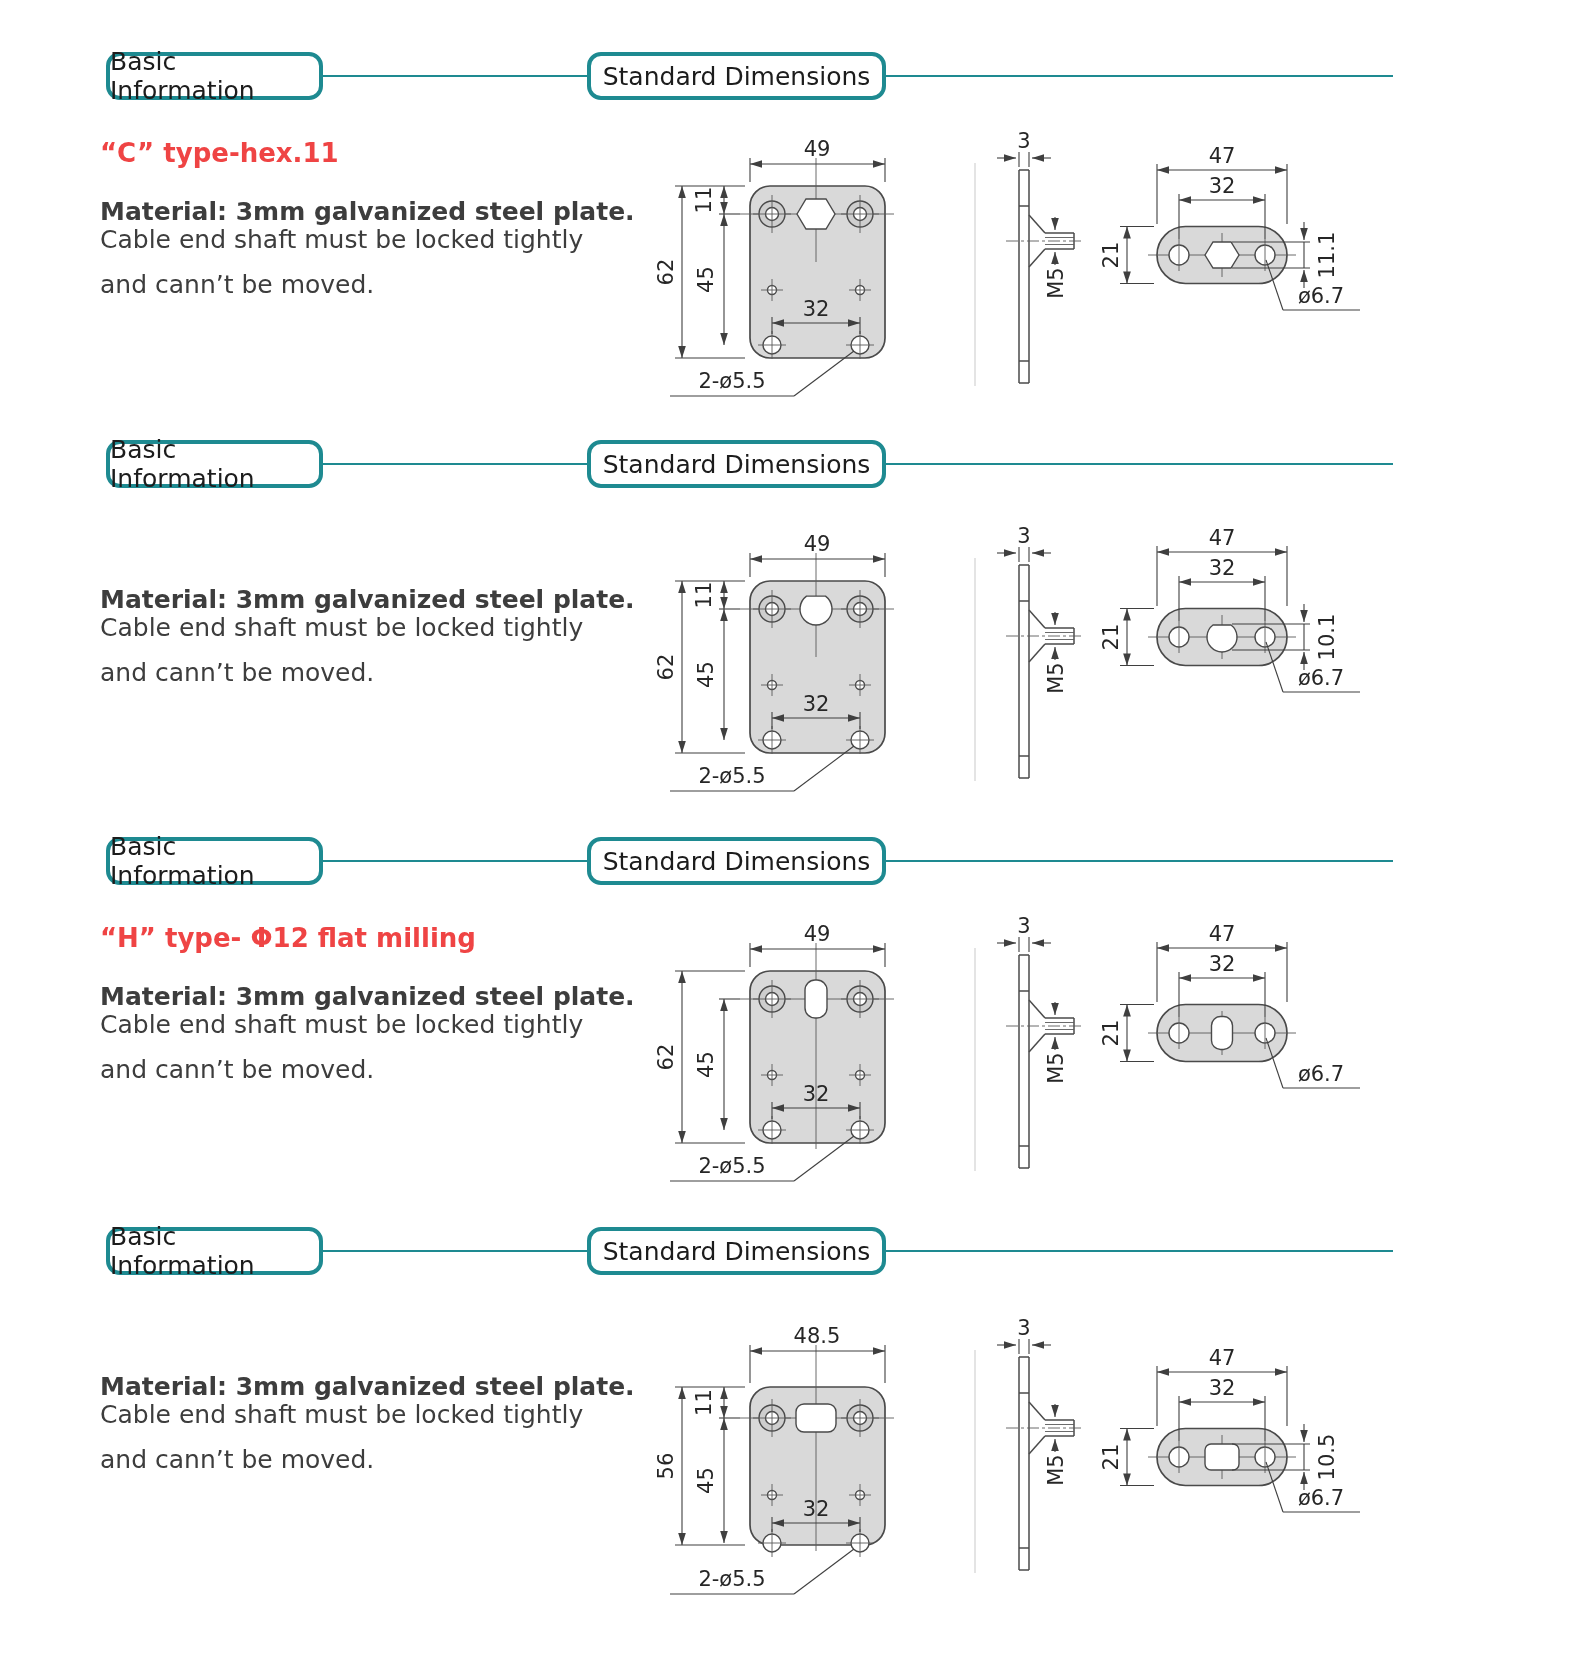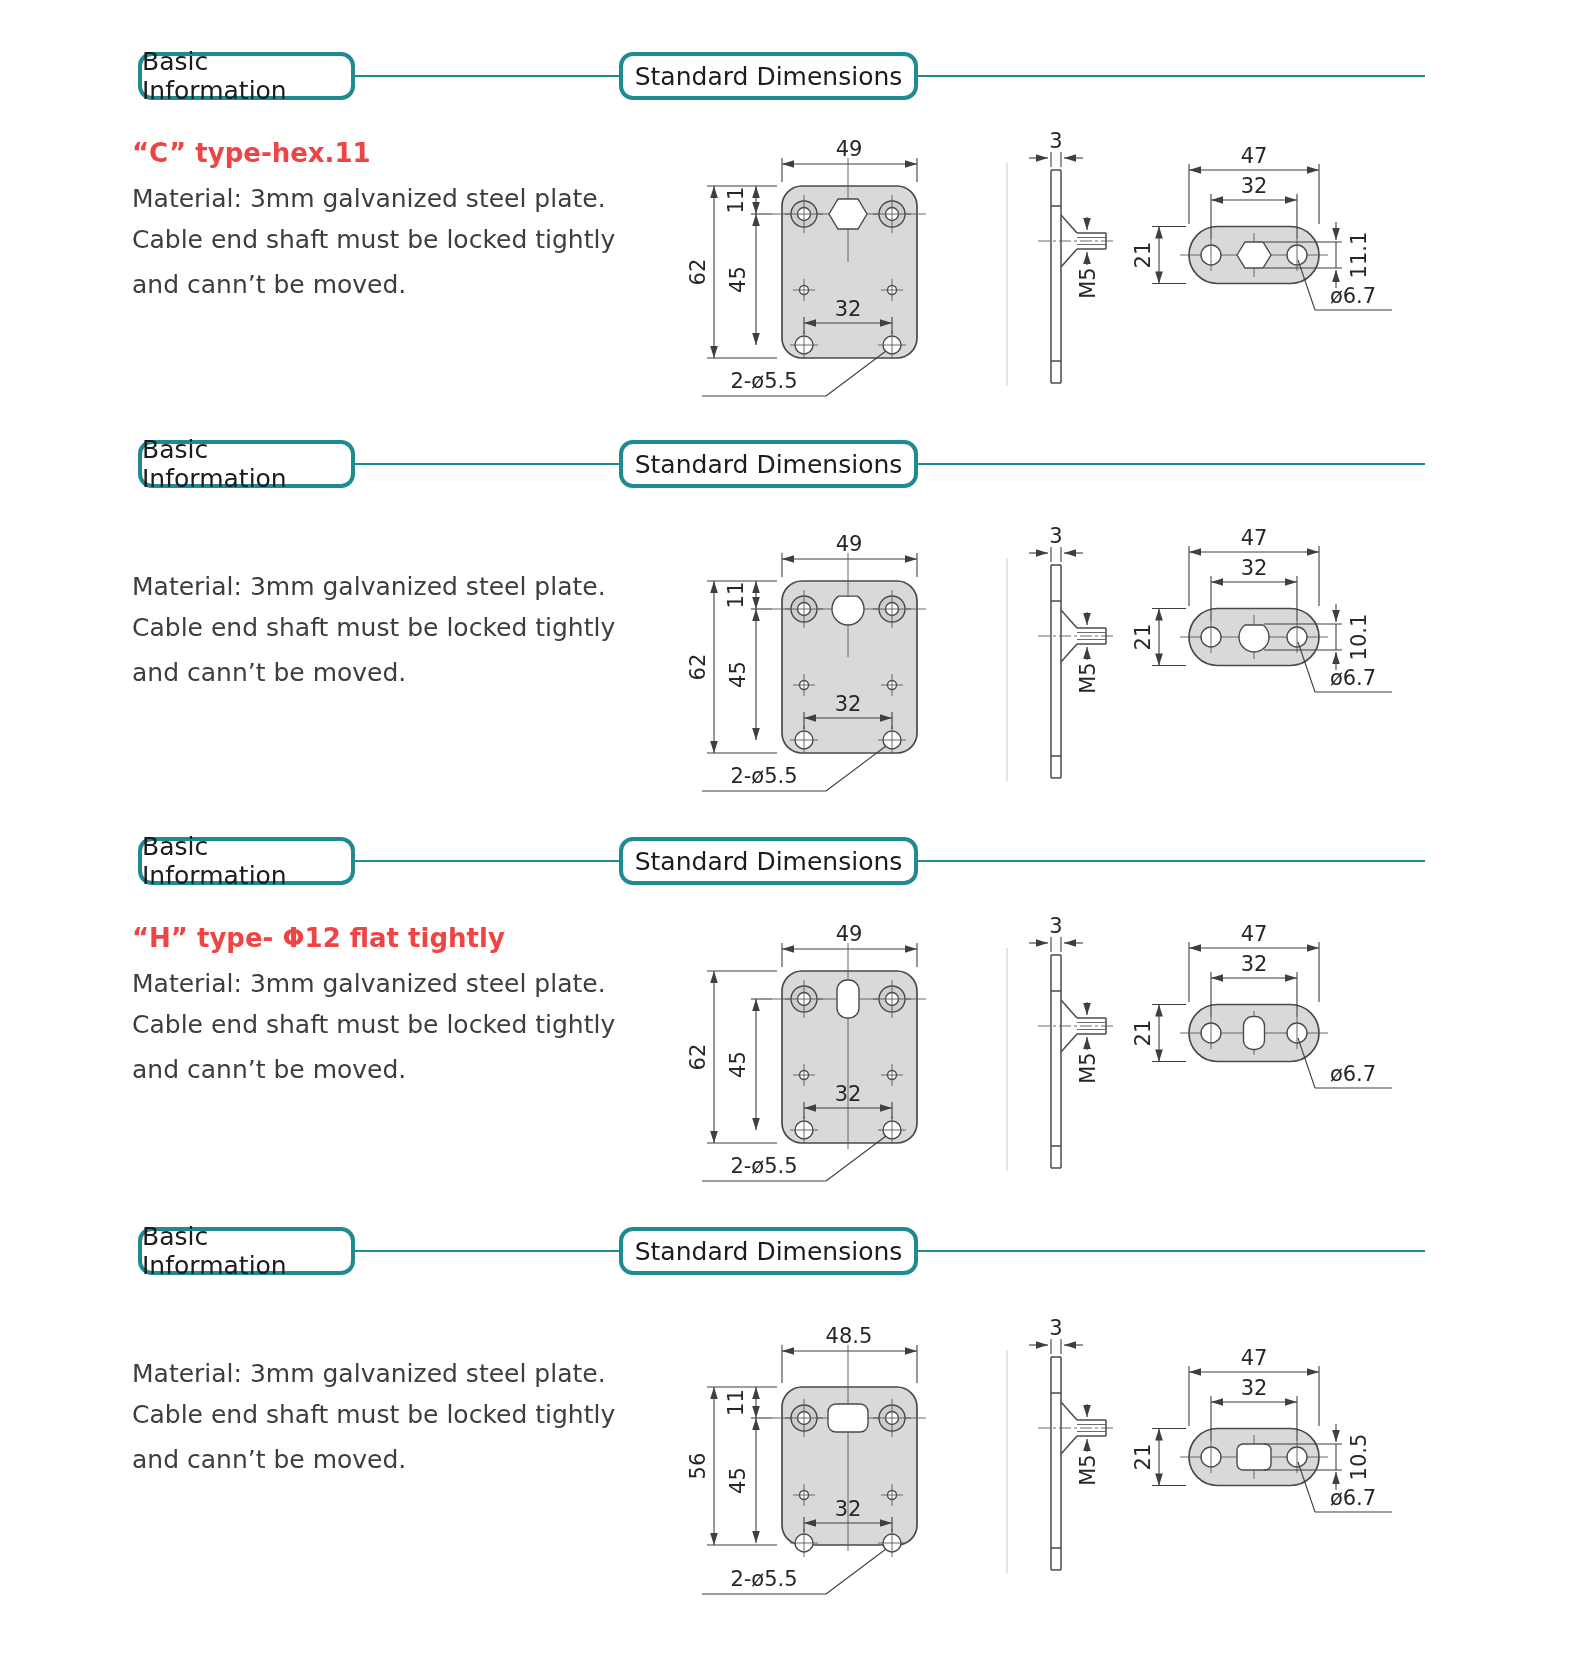--- a/index.html
+++ b/index.html
@@ -1,30 +1,30 @@
 <!DOCTYPE html>
 <html><head>
 <meta charset="utf-8">
 <style>
   :root { --teal:#1e8a91; }
   * { box-sizing:border-box; }
   body { margin:0; background:#ffffff; font-family:"DejaVu Sans", sans-serif; }
-  .page { position:relative; width:1506px; height:1668px; background:#fff; overflow:hidden;margin-left:32px; }
+  .page { position:relative; width:1506px; height:1668px; background:#fff; overflow:hidden; }
   .section { position:absolute; left:0; width:1587px; height:395px; }
   .tag { position:absolute; top:0; height:48px; border:4px solid var(--teal); border-radius:14px;
          background:#fff; display:flex; align-items:center; justify-content:center;
          font-size:25px; color:#1c1c1c; z-index:2; }
   .tag-left  { left:106px; width:217px; }
   .tag-right { left:587px; width:299px;text-align:right; }
   .connector { position:absolute; top:23px; height:2px; background:var(--teal); z-index:1; }
   .c1 { left:320px; width:270px; }
   .c2 { left:883px; width:510px; }
   .title { position:absolute; left:100px; top:86px; margin:0; font-size:26px; font-weight:700; color:#ef4444; }
   .bl { position:absolute; left:100px; margin:0; font-size:25px; color:#3d3d3d; }
-  .b1 { top:132px; } .b2 { top:173px; } .b3 { top:218px; }
+  .b1 { top:145px;font-weight:bold; } .b2 { top:173px; } .b3 { top:218px; }
   .drawing { position:absolute; left:582px; width:780px; height:330px; }
   svg text { font-family:"DejaVu Sans", sans-serif; font-size:21px; fill:#262626; }
   svg .ln    { stroke:#4a4a4a; stroke-width:1.5; fill:none; }
   svg .wh    { stroke:#4a4a4a; stroke-width:1.4; fill:#ffffff; }
   svg .gr    { stroke:#4a4a4a; stroke-width:1.4; fill:#cecece; }
   svg .plate { stroke:#4a4a4a; stroke-width:1.7; fill:#d9d9d9; }
   svg .dl    { stroke:#3f3f3f; stroke-width:1.1; fill:none; }
   svg .cl    { stroke:#5a5a5a; stroke-width:0.9; fill:none; }
   svg .cle   { stroke:#5a5a5a; stroke-width:0.9; fill:none; stroke-dasharray:12 3 3 3; }
   svg .faint { stroke:#c9c9c9; stroke-width:1; fill:none; }
@@ -283,21 +283,21 @@
 
   <section class="section" style="top:837px">
     <div class="tag tag-left">
       <span>Basic Information</span>
       </div>
     <div class="connector c1"></div>
     <div class="tag tag-right">
       <span>Standard Dimensions</span>
       </div>
     <div class="connector c2"></div>
-    <h3 class="title">“H” type- Φ12 flat tightly</h3>
+    <h3 class="title">“H” type- Φ12 flat milling</h3>
     <p class="bl b1">Material: 3mm galvanized steel plate.</p>
     <p class="bl b2">Cable end shaft must be locked tightly</p>
     <p class="bl b3">and cann’t be moved.</p>
     <div class="drawing" style="top:66px"><svg width="780" height="330" viewBox="0 0 780 330">
           <defs>
             <marker id="a2" viewBox="0 0 10 10" refX="10" refY="5" markerWidth="11" markerHeight="11" orient="auto-start-reverse">
               <path d="M0,1.8 L10,5 L0,8.2 Z" fill="#3f3f3f"></path>
             </marker>
           </defs>
           <g>

